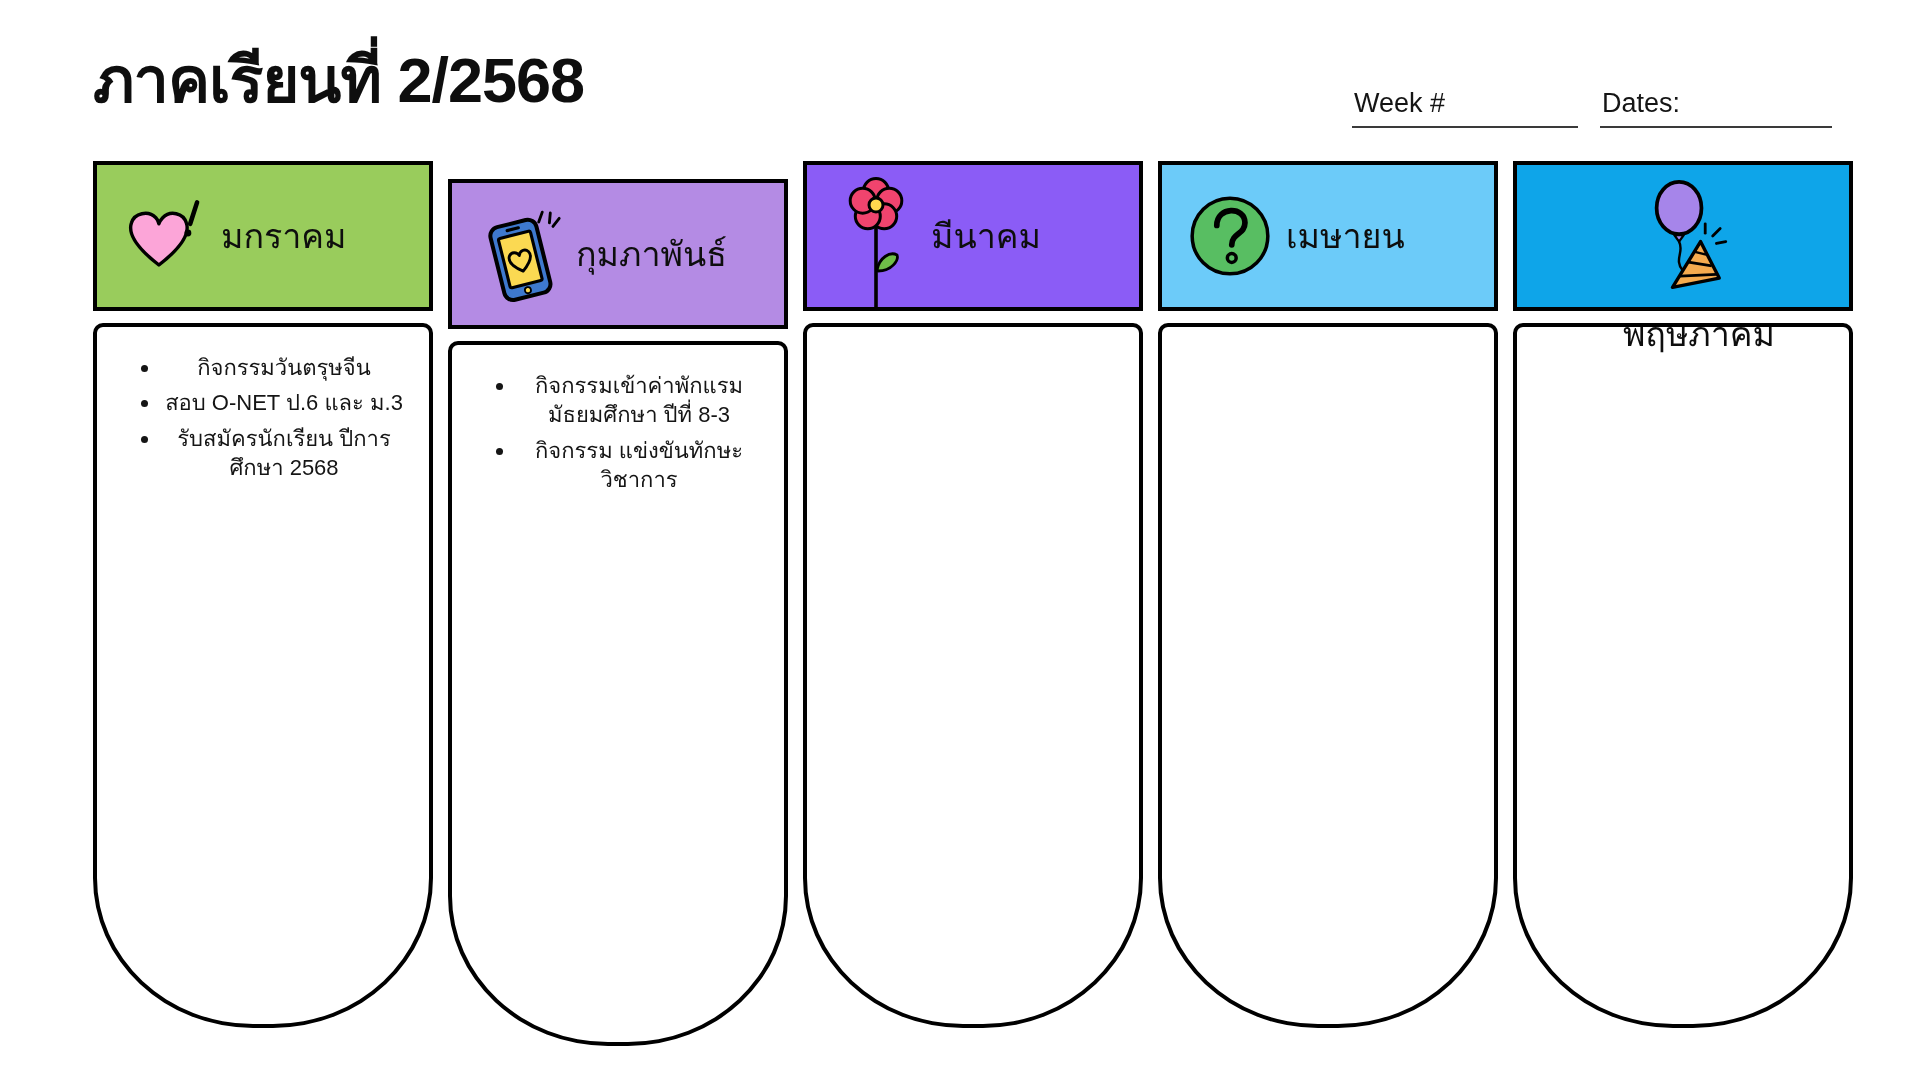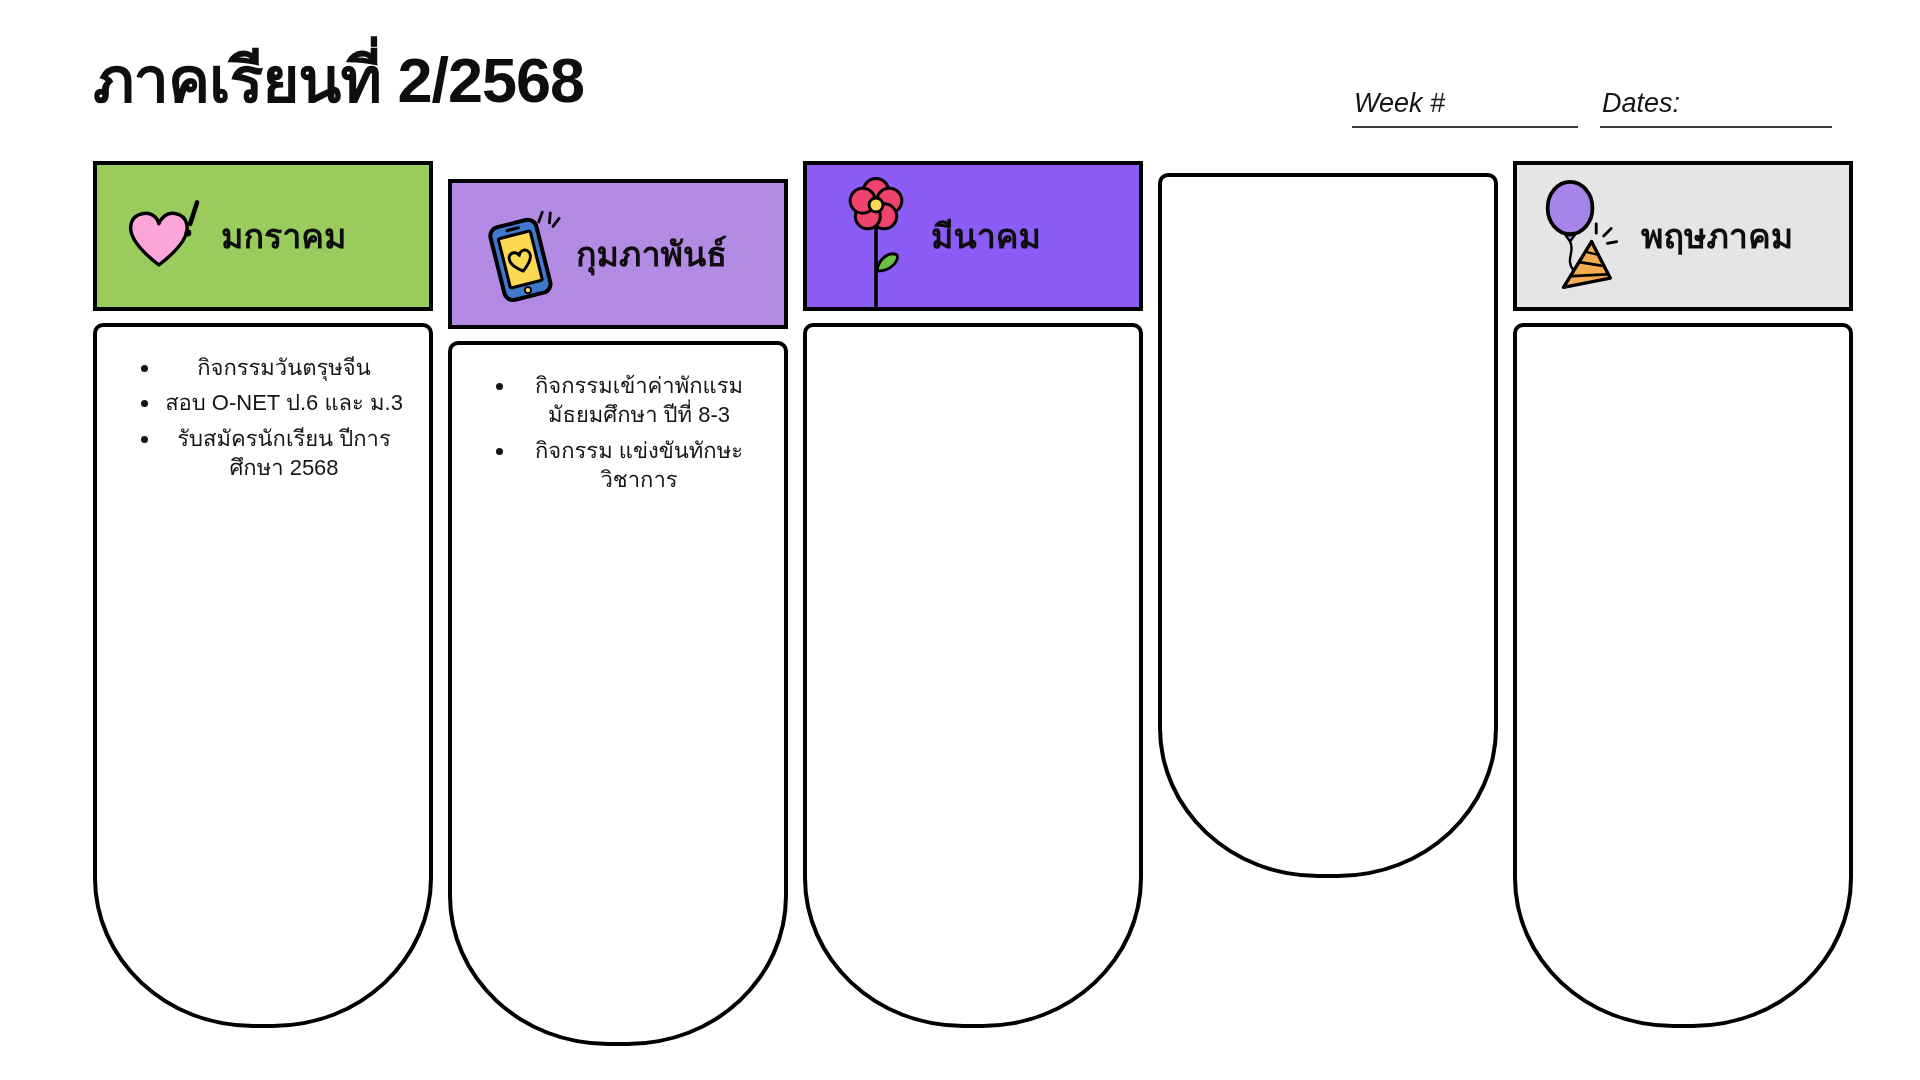--- a/index.html
+++ b/index.html
@@ -7,35 +7,35 @@
   body { font-family:"Liberation Sans","DejaVu Sans",sans-serif; color:#111; }
   .page { position:relative; width:1920px; height:1080px; background:#ffffff; overflow:hidden;padding-left:46px; }
 
   .page-title {
     position:absolute; left:93px; top:40px;
     font-size:63px; font-weight:800; letter-spacing:-1px; color:#0e0e0e;
     line-height:1.3;
   }
 
   .fields { position:absolute; left:1352px; top:88px; display:flex; gap:22px; }
-  .field { height:40px; border-bottom:2px solid #3a3a3a; font-size:27px; color:#151515; padding-left:2px;font-style:italic; }
+  .field { height:40px; border-bottom:2px solid #3a3a3a; font-size:27px; color:#151515; padding-left:2px; }
   .field-week  { width:226px; }
   .field-dates { width:232px; }
 
   .columns { position:absolute; left:93px; top:161px; display:flex; gap:15px; }
   .column { width:340px; }
 
   .col-header {
     height:150px; border:4px solid #000; background:#ccc;
     display:flex; align-items:center; padding-left:22px; position:relative;
   }
   .icon-slot { width:92px; flex:none; height:100%; position:relative;
     display:flex; align-items:center; justify-content:center; }
   .icon-slot svg { overflow:visible; }
-  .month-label { font-size:34px; font-weight:700; color:#0e0e0e; margin-left:10px; white-space:nowrap; }
+  .month-label { font-size:34px; font-weight:400; color:#0e0e0e; margin-left:10px; white-space:nowrap; }
 
   .col-body {
     margin-top:12px; height:705px; background:#fff;
     border:4px solid #000;
     border-radius:10px 10px 160px 160px / 10px 10px 150px 150px;
     padding:26px 22px 0 20px; overflow:hidden;
   }
   ul.notes { margin:0; padding-left:44px; list-style:disc;text-align:center; }
   ul.notes li { font-size:22px; line-height:1.34; margin-bottom:6px; color:#151515; }
 </style>
@@ -117,27 +117,37 @@
             </svg>
           </span>
       <span class="month-label">มีนาคม</span>
     </div>
     <div class="col-body">
       <ul class="notes"></ul>
     </div>
   </div>
 
   <div class="column">
+    <div class="col-header" style="background: rgb(108, 203, 249);">
+      <span class="icon-slot">
+            <svg width="88" height="88" viewBox="0 0 100 100">
+              <circle cx="50" cy="50" r="43" fill="#58BE62" stroke="#000" stroke-width="4"></circle>
+              <path d="M35 38 C35 16 67 16 67 35 C67 48 52 47 52 60" fill="none" stroke="#000" stroke-width="6.5" stroke-linecap="round"></path>
+              <circle cx="52" cy="75" r="5" fill="none" stroke="#000" stroke-width="4"></circle>
+            </svg>
+          </span>
+      <span class="month-label">เมษายน</span>
+    </div>
     <div class="col-body">
       <ul class="notes"></ul>
     </div>
   </div>
 
   <div class="column">
-    <div class="col-header" style="background: #e5e5e5;">
+    <div class="col-header" style="background: #0ea5e9; flex-direction: column;">
       <span class="icon-slot">
             <svg width="94" height="114" viewBox="0 0 100 122">
               <ellipse cx="34" cy="31" rx="24" ry="28" fill="#A685EA" stroke="#000" stroke-width="4"></ellipse>
               <path d="M29 60 L39 60 L34 67 Z" fill="#A685EA" stroke="#000" stroke-width="2.5" stroke-linejoin="round"></path>
               <path d="M34 67 C40 78 28 86 38 98" fill="none" stroke="#000" stroke-width="2.6"></path>
               <path d="M57 67 L27 116 L77 106 Z" fill="#F5AB4F" stroke="#000" stroke-width="3.6" stroke-linejoin="round"></path>
               <path d="M51 78 L63 81" stroke="#000" stroke-width="2.6"></path>
               <path d="M44 89 L69 93" stroke="#000" stroke-width="3"></path>
               <path d="M35 104 L74 102" stroke="#000" stroke-width="3"></path>
               <path d="M62 58 L62 48" stroke="#000" stroke-width="3" stroke-linecap="round"></path>

